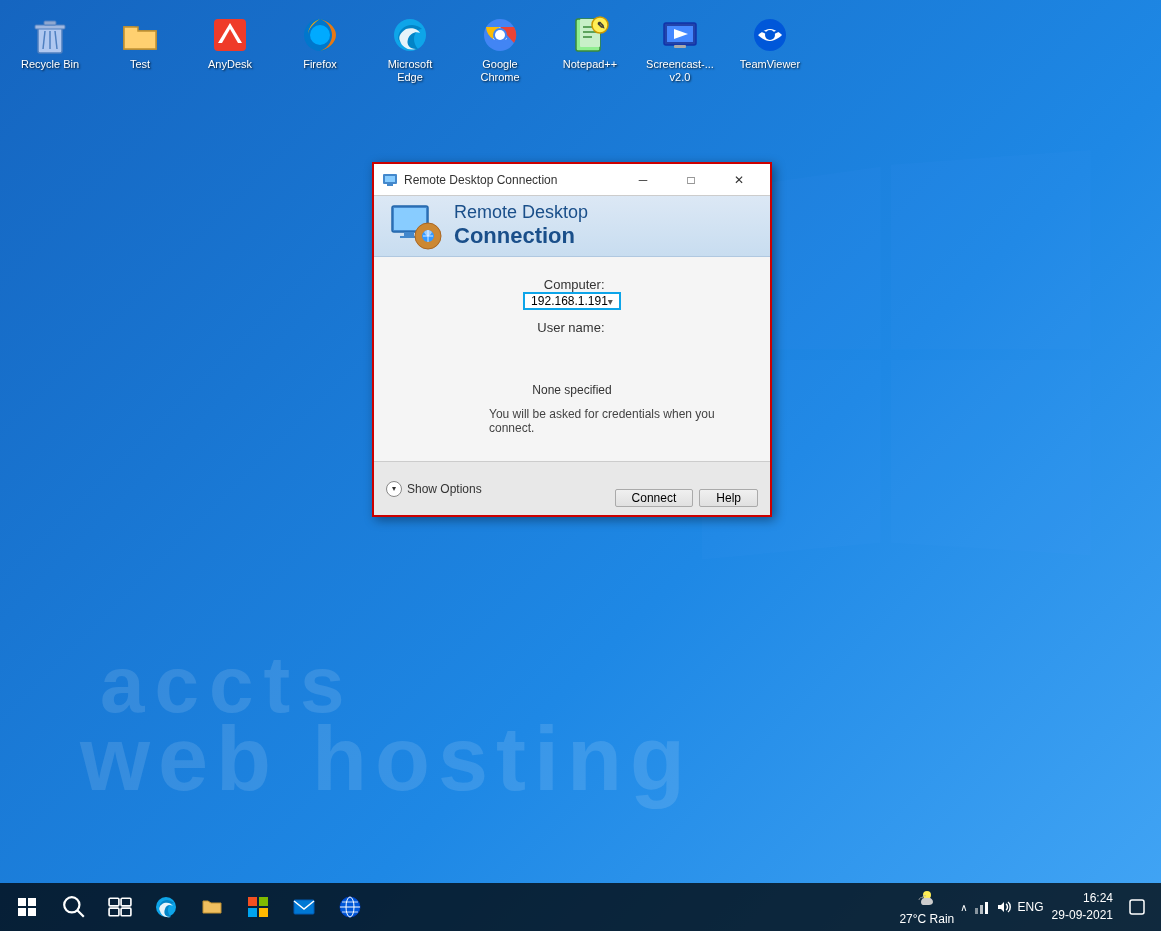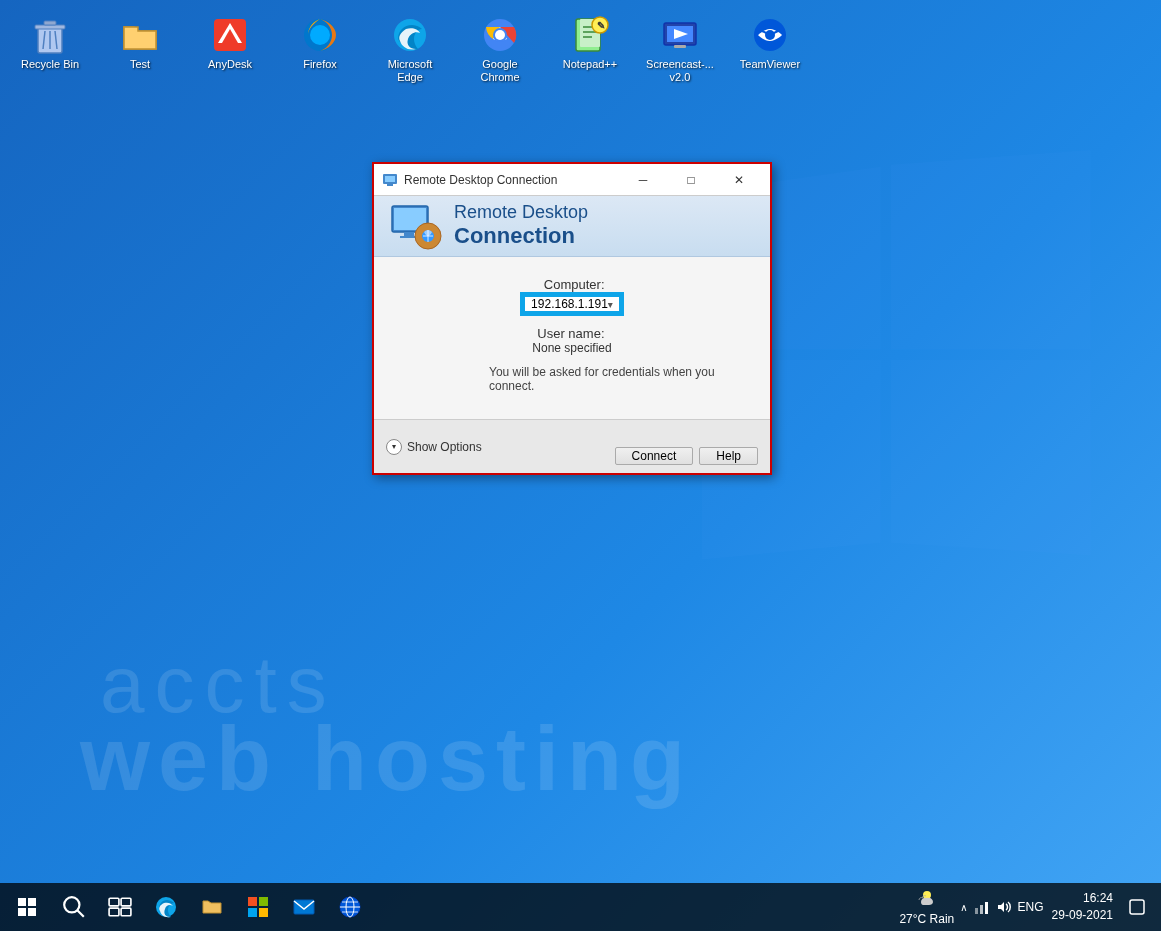--- a/index.html
+++ b/index.html
@@ -31,21 +31,21 @@
       opacity: 0.15;
     }
 
     
     .watermark-text {
       position: absolute;
       bottom: 200px;
       left: 100px;
       color: rgba(255,255,255,0.12);
       font-size: 80px;
-      font-weight: normal;
+      font-weight: bold;
       letter-spacing: 10px;
       white-space: nowrap;
     }
 
     .watermark-text2 {
       position: absolute;
       bottom: 120px;
       left: 80px;
       color: rgba(255,255,255,0.12);
       font-size: 90px;
@@ -251,21 +251,21 @@
       width: 85px;
       font-size: 13px;
       color: #333;
       text-align: right;
       padding-right: 10px;
     }
 
     .rdp-field-input {
       flex: 1;
       height: 24px;
-      border: 5px solid #0ea5e9;
+      border: 2px solid #0ea5e9;
       background: white;
       padding: 0 6px;
       font-size: 12px;
       display: flex;
       align-items: center;
       justify-content: space-between;
       cursor: pointer;
     }
 
     .rdp-field-value {
@@ -275,20 +275,21 @@
 
     .rdp-dropdown-arrow {
       font-size: 10px;
       color: #555;
     }
 
     .rdp-username-row {
       display: flex;
       align-items: center;
       margin-bottom: 10px;
+      gap: 48px;
     }
 
     .rdp-credentials-note {
       font-size: 12px;
       color: #444;
       margin-bottom: 16px;
       padding-left: 0;
     }
 
     .rdp-footer {

